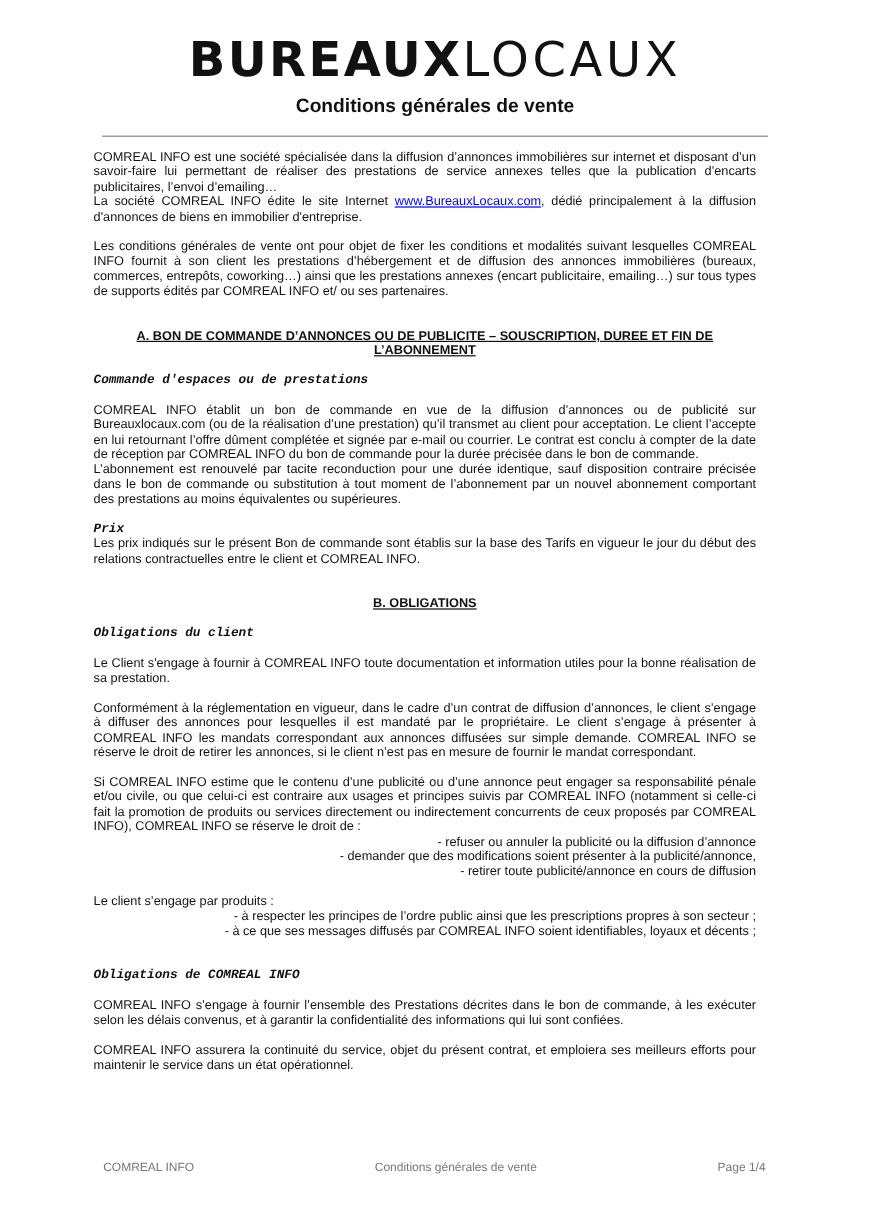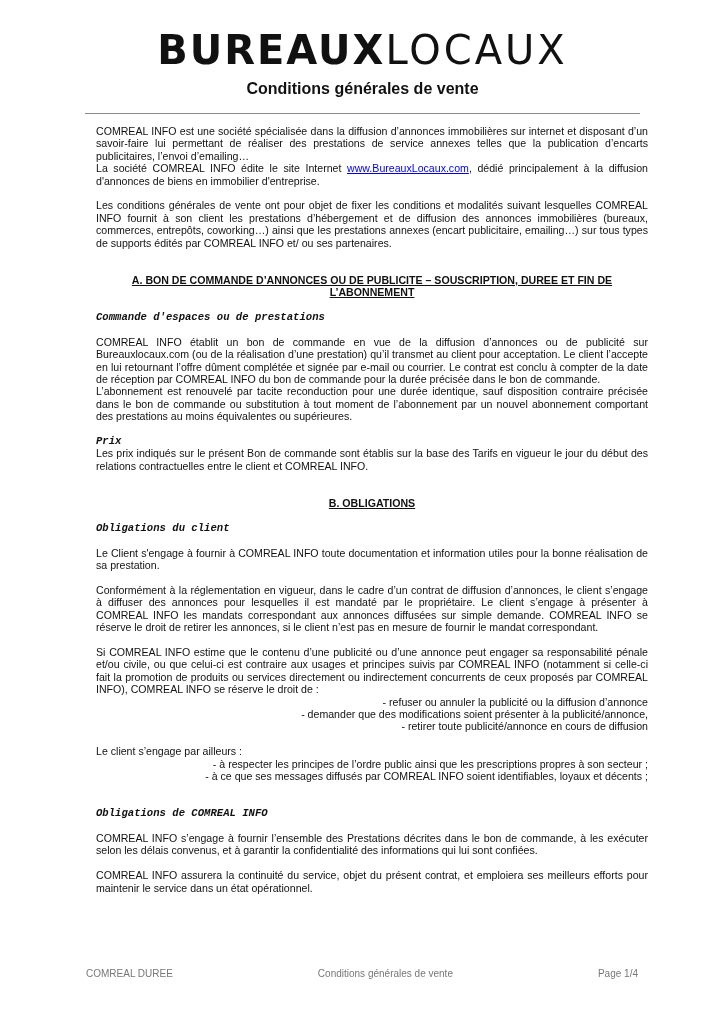--- a/index.html
+++ b/index.html
@@ -5,21 +5,21 @@
   html, body { margin: 0; padding: 0; background: #ffffff; }
   body { width: 725px; height: 1024px; position: relative; overflow: hidden;
          font-family: "Liberation Sans", sans-serif; color: #111; }
   .logo { position: absolute; top: 28px; left: 0; width: 725px; text-align: center;
           font-family: "DejaVu Sans", sans-serif; font-size: 40px; line-height: 44px; letter-spacing: 2px; color: #111; }
   .logo .bold { font-weight: bold; }
   .logo .light { font-weight: normal; font-family: "DejaVu Sans", sans-serif; letter-spacing: 3px; }
   .title { position: absolute; top: 80px; left: 0; width: 725px; text-align: center;
            font-size: 16px; font-weight: bold; }
   .rule { position: absolute; top: 113px; left: 85px; width: 555px; height: 0; border-top: 1px solid #888; }
-  .content { position: absolute; top: 125px; left: 96px; width: 552px; font-size: 10.6px; line-height: 12.4px; }
+  .content { position: absolute; top: 125px; left: 78px; width: 552px; font-size: 10.6px; line-height: 12.4px; }
   .content p { margin: 0; text-align: justify; }
   .gap { height: 12.4px; }
   .gap2 { height: 24.8px; }
   .section-heading { text-align: center !important; font-weight: bold; text-decoration: underline; }
   .sub { font-weight: bold; font-style: italic; font-family: Liberation Mono, monospace; }
   a { color: #0000ee; text-decoration: underline; }
   .list p { text-align: right; }
   .footer { position: absolute; top: 968px; left: 86px; width: 552px; font-size: 10px; color: #777;
             display: flex; justify-content: space-between; }
   .footer span { flex: 0 0 auto; }
@@ -60,30 +60,30 @@
   <div class="gap"></div>
   <p>Conformément à la réglementation en vigueur, dans le cadre d’un contrat de diffusion d’annonces, le client s’engage à diffuser des annonces pour lesquelles il est mandaté par le propriétaire. Le client s’engage à présenter à COMREAL INFO les mandats correspondant aux annonces diffusées sur simple demande. COMREAL INFO se réserve le droit de retirer les annonces, si le client n’est pas en mesure de fournir le mandat correspondant.</p>
   <div class="gap"></div>
   <p>Si COMREAL INFO estime que le contenu d’une publicité ou d’une annonce peut engager sa responsabilité pénale et/ou civile, ou que celui-ci est contraire aux usages et principes suivis par COMREAL INFO (notamment si celle-ci fait la promotion de produits ou services directement ou indirectement concurrents de ceux proposés par COMREAL INFO), COMREAL INFO se réserve le droit de :</p>
   <div class="list">
     <p>- refuser ou annuler la publicité ou la diffusion d’annonce</p>
     <p>- demander que des modifications soient présenter à la publicité/annonce,</p>
     <p>- retirer toute publicité/annonce en cours de diffusion</p>
   </div>
   <div class="gap"></div>
-  <p>Le client s’engage par ailleurs :</p>
+  <p>Le client s’engage par produits :</p>
   <div class="list">
     <p>- à respecter les principes de l’ordre public ainsi que les prescriptions propres à son secteur ;</p>
     <p>- à ce que ses messages diffusés par COMREAL INFO soient identifiables, loyaux et décents ;</p>
   </div>
   <div class="gap2"></div>
   <p class="sub">Obligations de COMREAL INFO</p>
   <div class="gap"></div>
   <p>COMREAL INFO s’engage à fournir l’ensemble des Prestations décrites dans le bon de commande, à les exécuter selon les délais convenus, et à garantir la confidentialité des informations qui lui sont confiées.</p>
   <div class="gap"></div>
   <p>COMREAL INFO assurera la continuité du service, objet du présent contrat, et emploiera ses meilleurs efforts pour maintenir le service dans un état opérationnel.</p>
 </div>
 
 <div class="footer">
-  <span>COMREAL DUREE</span>
+  <span>COMREAL INFO</span>
   <span>Conditions générales de vente</span>
   <span>Page 1/4</span>
 </div>
 
 </body></html>

